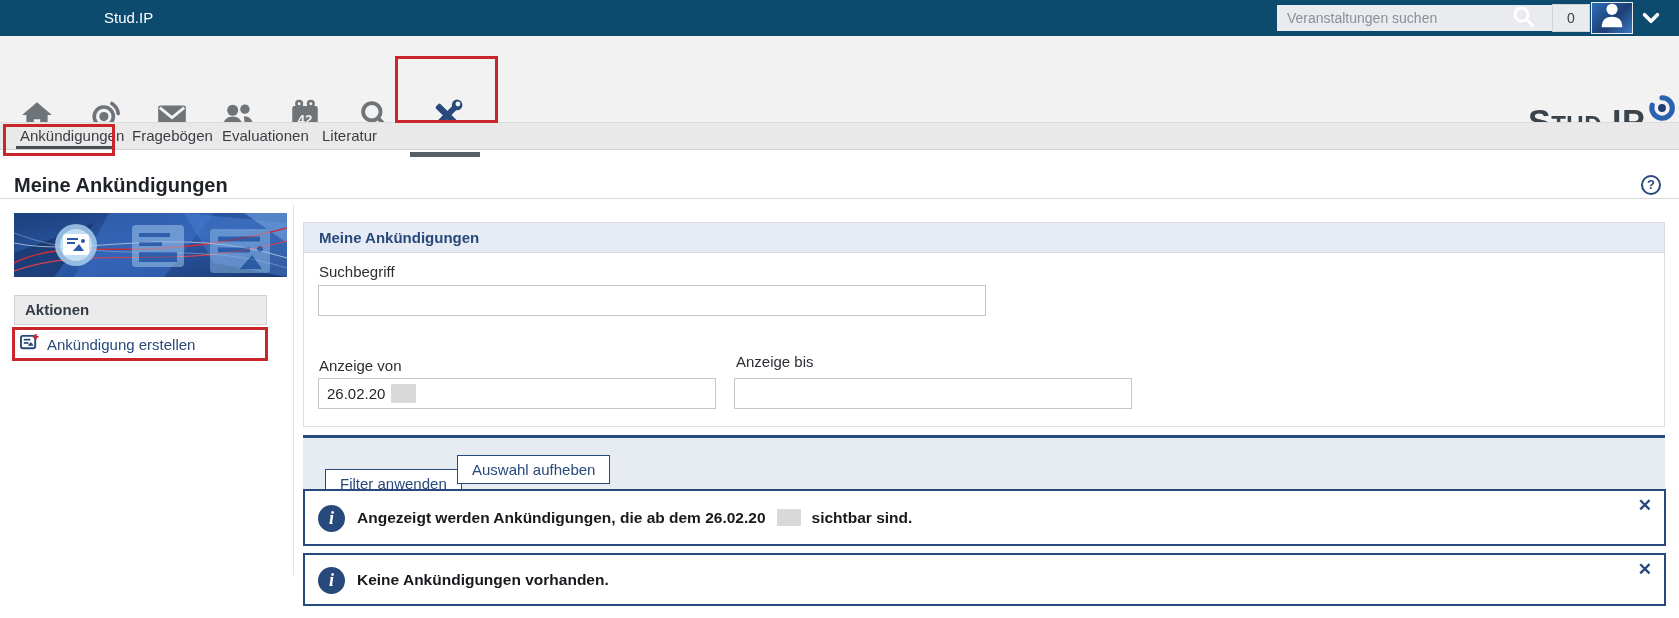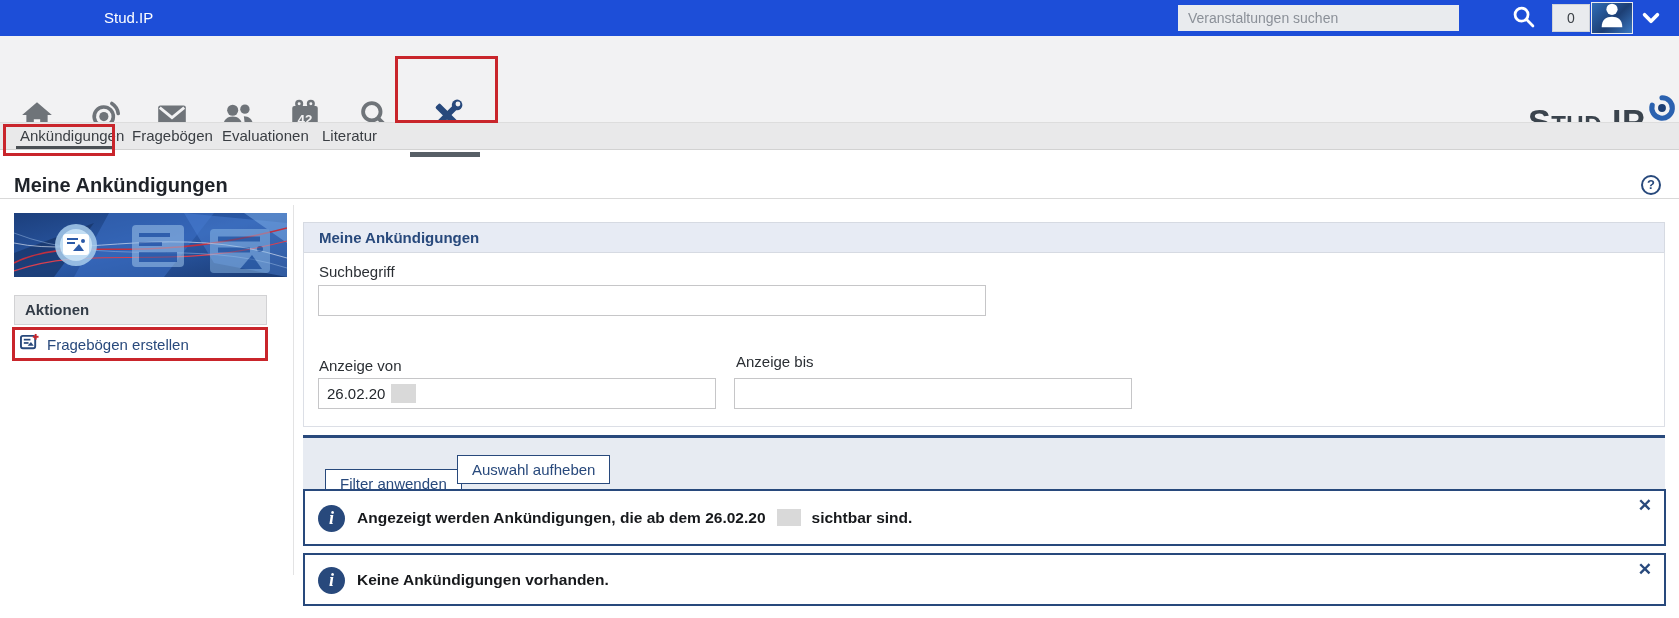--- a/index.html
+++ b/index.html
@@ -4,24 +4,24 @@
 <style>
   * { margin:0; padding:0; box-sizing:border-box; }
   html,body { width:1679px; height:618px; }
   body {
     position:relative; overflow:hidden; background:#ffffff;
     font-family:"Liberation Sans", sans-serif; color:#24282d;
   }
   .abs { position:absolute; }
 
   
-  .topbar { left:0; top:0; width:1679px; height:36px; background:#1d4ed8; }
+  .topbar { left:0; top:0; width:1679px; height:36px; background:#0c4a6e; }
   .brand { left:104px; top:0; height:36px; line-height:36px; color:#ffffff; font-size:15px; }
   .hsearch {
-    left:1178px; top:5px; width:281px; height:26px; background:#e9ebee;
+    left:1277px; top:5px; width:281px; height:26px; background:#e9ebee;
     border:none; outline:none; font-size:14px; padding:0 10px; color:#3c4146;
   }
   .hsearch::placeholder { color:#8b9098; }
   .hsearch-btn { left:1504px; top:4px; width:40px; height:28px; background:transparent; border:none; cursor:pointer; }
   .count-box {
     left:1552px; top:4px; width:38px; height:28px; background:#e9ebee; border:1px solid #cfd3d8;
     text-align:center; line-height:26px; font-size:14px; color:#3c4146;
   }
   .avatar-box {
     left:1591px; top:2px; width:42px; height:32px; border:1px solid #e9ebee;
@@ -278,21 +278,21 @@
   <span>
     <svg viewBox="0 0 20 20">
         <rect x="1" y="3" width="15" height="13" rx="2" fill="none" stroke="#28497c" stroke-width="2"></rect>
         <line x1="4" y1="7" x2="11" y2="7" stroke="#28497c" stroke-width="1.8"></line>
         <line x1="4" y1="10.5" x2="9" y2="10.5" stroke="#28497c" stroke-width="1.8"></line>
         <path d="M8 13.5 L11.5 9.5 L14.5 13.5 Z" fill="#28497c"></path>
         <line x1="16.5" y1="1" x2="16.5" y2="7" stroke="#c9252b" stroke-width="2"></line>
         <line x1="13.5" y1="4" x2="19.5" y2="4" stroke="#c9252b" stroke-width="2"></line>
       </svg>
   </span>
-  <span class="action-label">Fragebögen erstellen</span>
+  <span class="action-label">Ankündigung erstellen</span>
 </div>
 
 <div class="abs fbox">
   <div class="fbox-head">Meine Ankündigungen</div>
   <div class="fbox-body">
     <label class="flabel" style="left:15px; top:10px;">Suchbegriff</label>
     <input class="ftext" style="left: 14px; top: 32px; width: 668px;" value="">
     <label class="flabel" style="left:15px; top:104px;">Anzeige von</label>
     <label class="flabel" style="left:432px; top:100px;">Anzeige bis</label>
     <div class="date-wrap">

